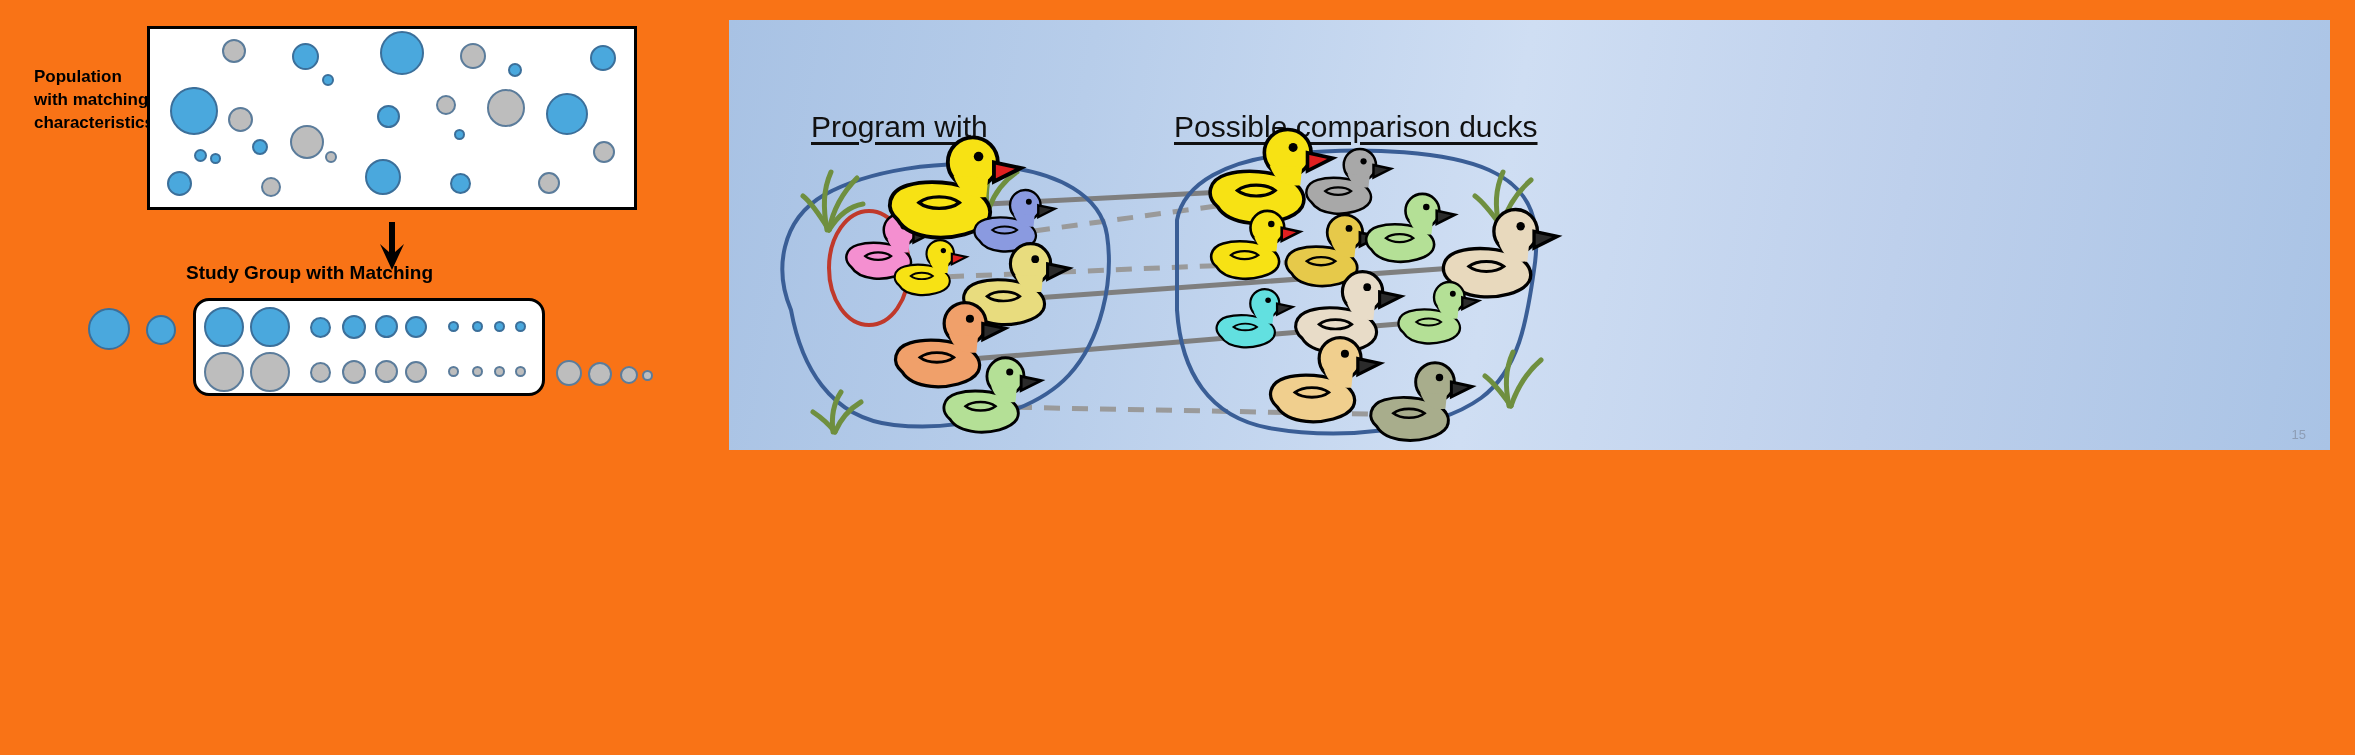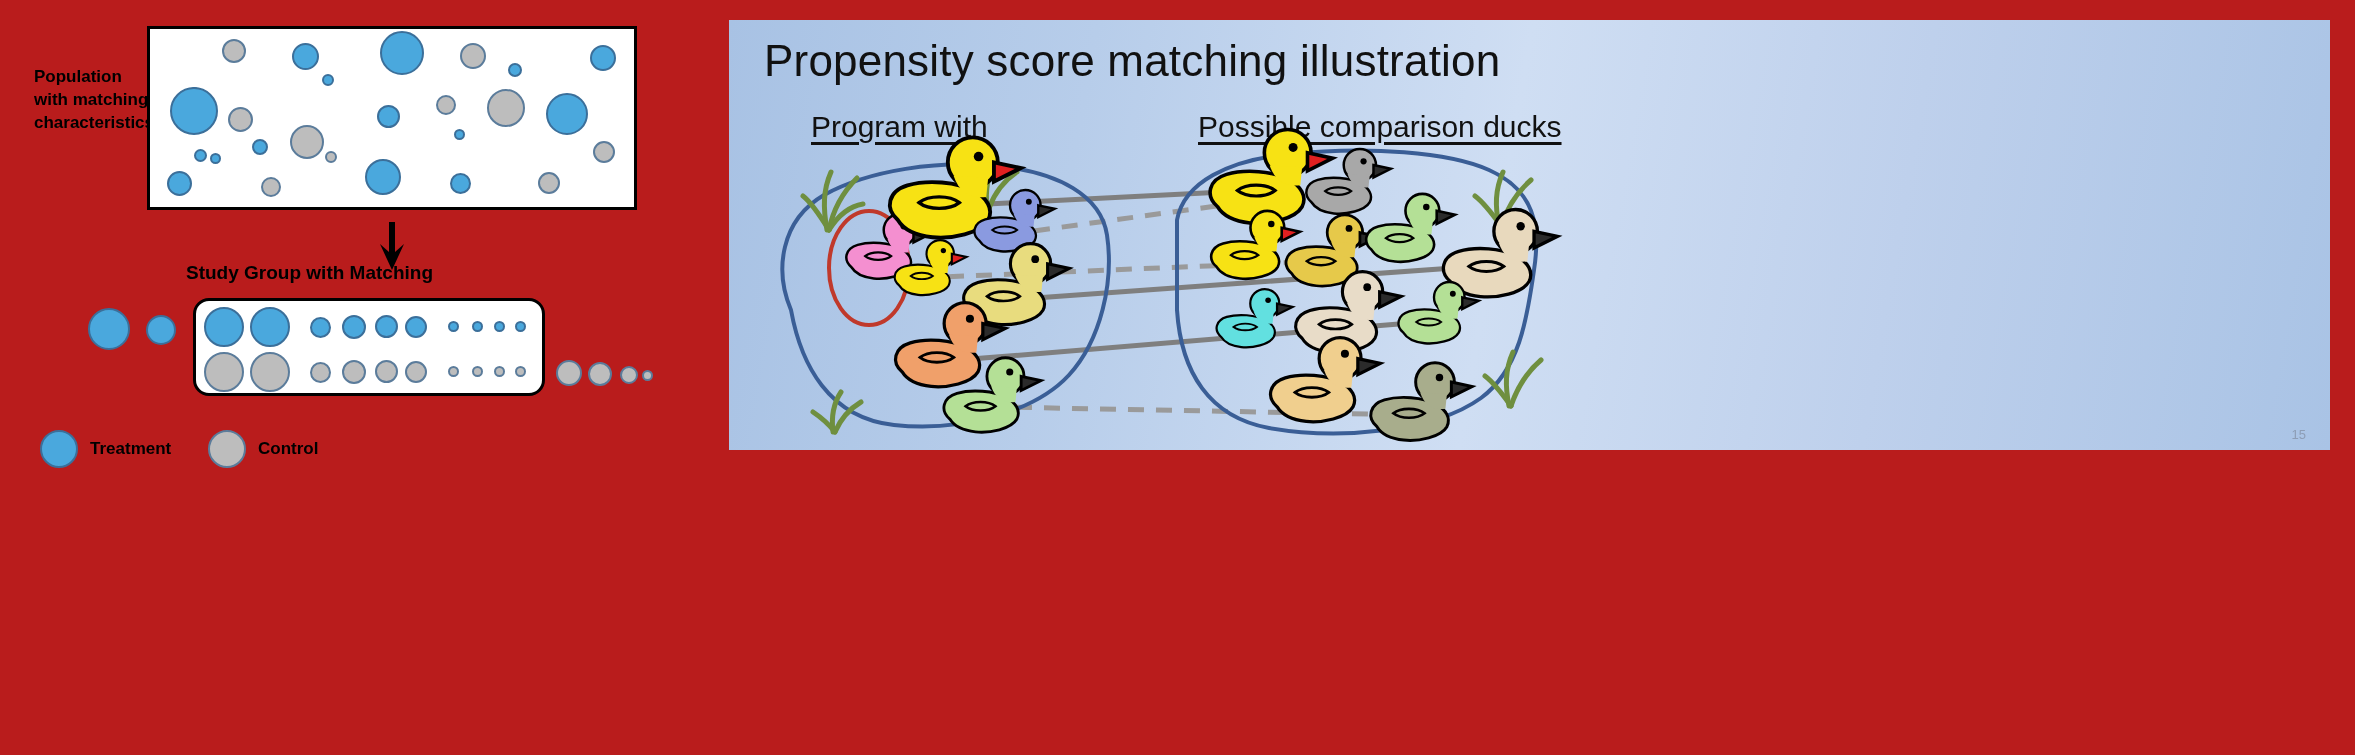--- a/index.html
+++ b/index.html
@@ -1,17 +1,17 @@
 <!DOCTYPE html>
 <html><head>
 <meta charset="utf-8">
 <style>
   html,body{margin:0;padding:0;background:#ffffff;}
   body{width:2355px;height:755px;font-family:"Liberation Sans",sans-serif;overflow:hidden;position:relative;}
-  .root{position:absolute;inset:0;background:#b91c1c;}
+  .root{position:absolute;inset:0;background:#f97316;}
 
   
   #left-panel{position:absolute;left:0;top:0;width:720px;height:755px;}
 
   #population-label{
     position:absolute;left:34px;top:66px;width:120px;
     font-size:17px;font-weight:bold;color:#000;line-height:1.35;
   }
   #population-box{
     position:absolute;left:147px;top:26px;width:490px;height:184px;
@@ -46,21 +46,21 @@
   }
   #slide-title{
     position:absolute;left:35px;top:16px;font-size:44px;color:#111;
     font-family:"Liberation Sans",sans-serif;letter-spacing:.2px;
   }
   .col-head{
     position:absolute;font-size:30px;color:#111;
     text-decoration:underline;text-underline-offset:5px;
   }
   #head-program{left:82px;top:90px;}
-  #head-comparison{left:469px;top:90px;}
+  #head-comparison{left:445px;top:90px;}
   #page-num{position:absolute;right:24px;bottom:8px;font-size:13px;color:#8d9db5;}
   svg.layer{position:absolute;left:0;top:0;width:1601px;height:430px;}
 </style>
 </head>
 <body>
 
 <div class="root">
 
   <div id="left-panel">
 
@@ -99,30 +99,20 @@
         <div class="pop-dot ctrl" style="left: 388px; top: 143px; width: 22px; height: 22px;"></div>
       </div>
 
     <svg id="down-arrow" viewBox="0 0 40 48">
       <path d="M17 0 h6 v30 l9 -8 -12 26 -12 -26 9 8 v-30 z" fill="#000"></path>
     </svg>
 
     <div id="study-title">Study Group with Matching</div>
     <div id="study-box"></div>
 
-    <div id="legend">
-      <div class="legend-item" style="left:0px;top:0px;">
-        <span class="legend-swatch treat"></span>
-        <span class="legend-text">Treatment</span>
-      </div>
-      <div class="legend-item" style="left:168px;top:0px;">
-        <span class="legend-swatch ctrl"></span>
-        <span class="legend-text">Control</span>
-      </div>
-    </div>
   <div class="sg-dot treat" style="left: 88px; top: 308px; width: 42px; height: 42px;"></div>
       <div class="sg-dot treat" style="left: 146px; top: 315px; width: 30px; height: 30px;"></div>
       <div class="sg-dot ctrl" style="left: 556px; top: 360px; width: 26px; height: 26px;"></div>
       <div class="sg-dot ctrl" style="left: 588px; top: 362px; width: 24px; height: 24px;"></div>
       <div class="sg-dot ctrl" style="left: 620px; top: 366px; width: 18px; height: 18px;"></div>
       <div class="sg-dot ctrl" style="left: 642px; top: 370px; width: 11px; height: 11px;"></div>
       <div class="sg-dot treat" style="left: 204px; top: 307px; width: 40px; height: 40px;"></div>
       <div class="sg-dot treat" style="left: 250px; top: 307px; width: 40px; height: 40px;"></div>
       <div class="sg-dot treat" style="left: 310px; top: 317px; width: 21px; height: 21px;"></div>
       <div class="sg-dot treat" style="left: 342px; top: 315px; width: 24px; height: 24px;"></div>
@@ -138,21 +128,20 @@
       <div class="sg-dot ctrl" style="left: 342px; top: 360px; width: 24px; height: 24px;"></div>
       <div class="sg-dot ctrl" style="left: 375px; top: 360px; width: 23px; height: 23px;"></div>
       <div class="sg-dot ctrl" style="left: 405px; top: 361px; width: 22px; height: 22px;"></div>
       <div class="sg-dot ctrl" style="left: 448px; top: 366px; width: 11px; height: 11px;"></div>
       <div class="sg-dot ctrl" style="left: 472px; top: 366px; width: 11px; height: 11px;"></div>
       <div class="sg-dot ctrl" style="left: 494px; top: 366px; width: 11px; height: 11px;"></div>
       <div class="sg-dot ctrl" style="left: 515px; top: 366px; width: 11px; height: 11px;"></div>
     </div>
 
   <div id="slide">
-    <div id="slide-title">Propensity score matching illustration</div>
     <div class="col-head" id="head-program">Program with</div>
     <div class="col-head" id="head-comparison">Possible comparison ducks</div>
 
     <svg class="layer" id="ponds-layer" viewBox="0 0 1601 430">
 
       <g id="match-lines">
           <line x1="258" y1="184.1" x2="495" y2="171.9" stroke="#7f7f7f" stroke-width="5"></line>
           <line x1="305" y1="210.9" x2="590" y2="172" stroke="#9a9a9a" stroke-width="5" stroke-dasharray="16 12"></line>
           <line x1="219" y1="256.7" x2="570" y2="242.2" stroke="#9a9a9a" stroke-width="5" stroke-dasharray="16 12"></line>
           <line x1="313" y1="277.5" x2="728" y2="247.7" stroke="#7f7f7f" stroke-width="5"></line>

